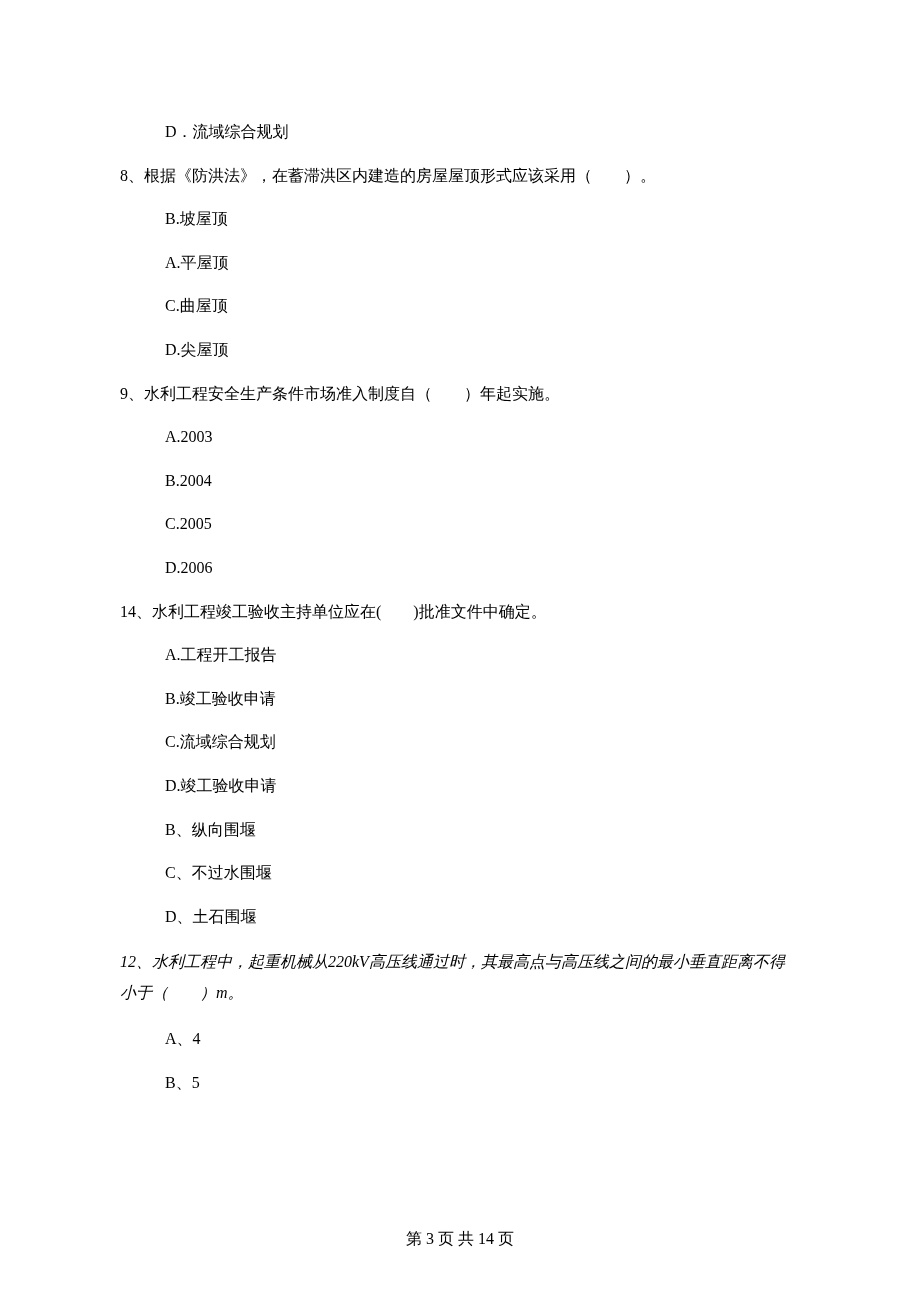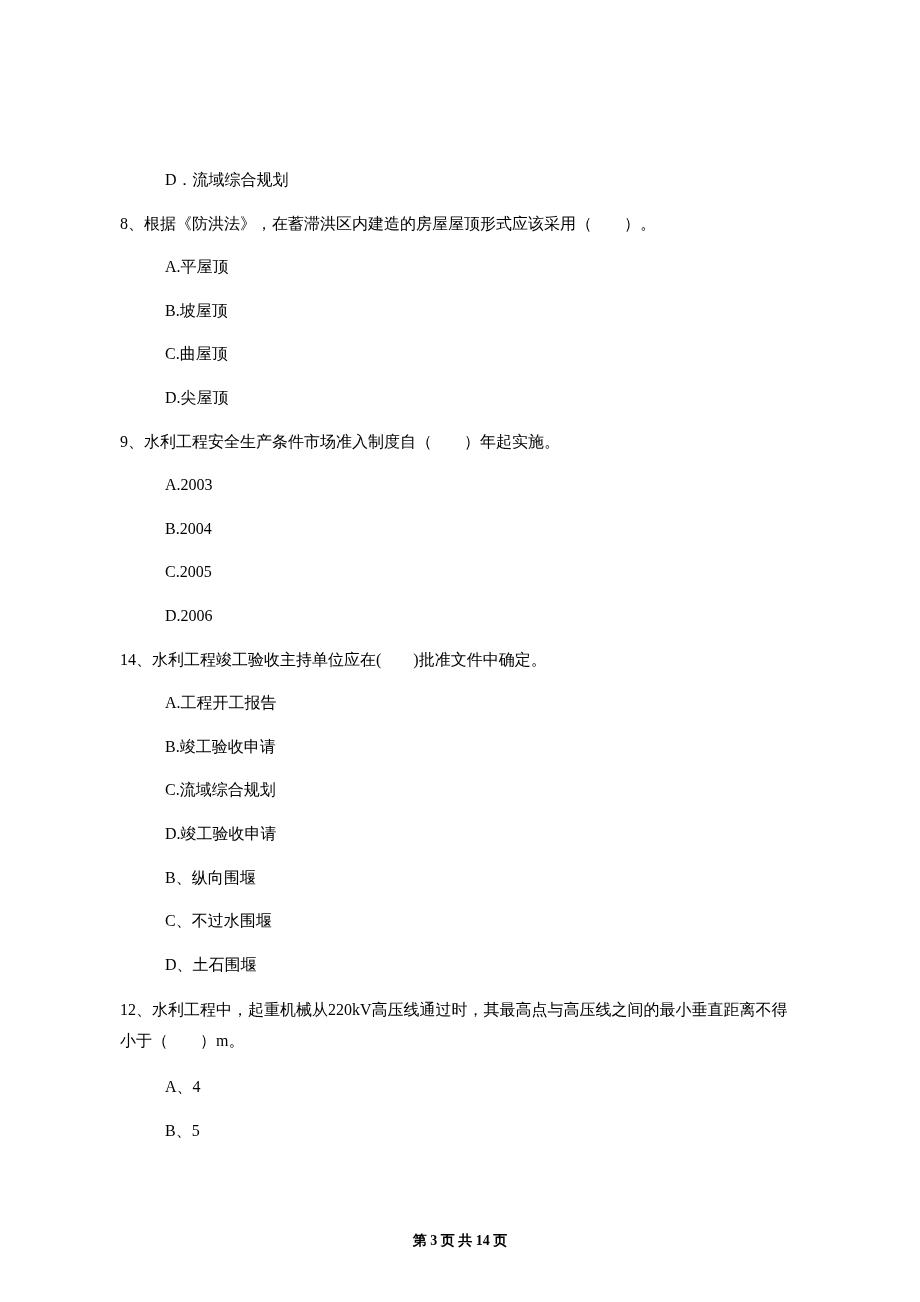--- a/index.html
+++ b/index.html
@@ -10,51 +10,50 @@
     font-size: 16px;
     color: #000;
     width: 920px;
     height: 1302px;
     position: relative;
     box-sizing: border-box;
   }
   .page {
     padding: 110px 120px 0 120px;
     line-height: 1.6;
-    margin-top: 48px;
   }
   .option {
     padding: 9px 0 9px 45px;
   }
   .question {
     padding: 9px 0;
   }
   .question-multi {
     padding: 9px 0;
     line-height: 1.9;
+    font-style: italic;
   }
   .footer {
     position: absolute;
     bottom: 52px;
     left: 0;
     right: 0;
     text-align: center;
-    font-size: 14px;
-    font-weight: bold;
+    font-size: 16px;
   }
 </style>
 </head>
 <body>
 
 <div class="page">
   <div class="option">D．流域综合规划</div>
 
   <div class="question">8、根据《防洪法》，在蓄滞洪区内建造的房屋屋顶形式应该采用（　　）。</div>
+  <div class="option">B.坡屋顶</div>
   <div class="option">A.平屋顶</div>
-  <div class="option">B.坡屋顶</div>
   <div class="option">C.曲屋顶</div>
   <div class="option">D.尖屋顶</div>
 
   <div class="question">9、水利工程安全生产条件市场准入制度自（　　）年起实施。</div>
   <div class="option">A.2003</div>
   <div class="option">B.2004</div>
   <div class="option">C.2005</div>
   <div class="option">D.2006</div>
 
   <div class="question">14、水利工程竣工验收主持单位应在(　　)批准文件中确定。</div>

